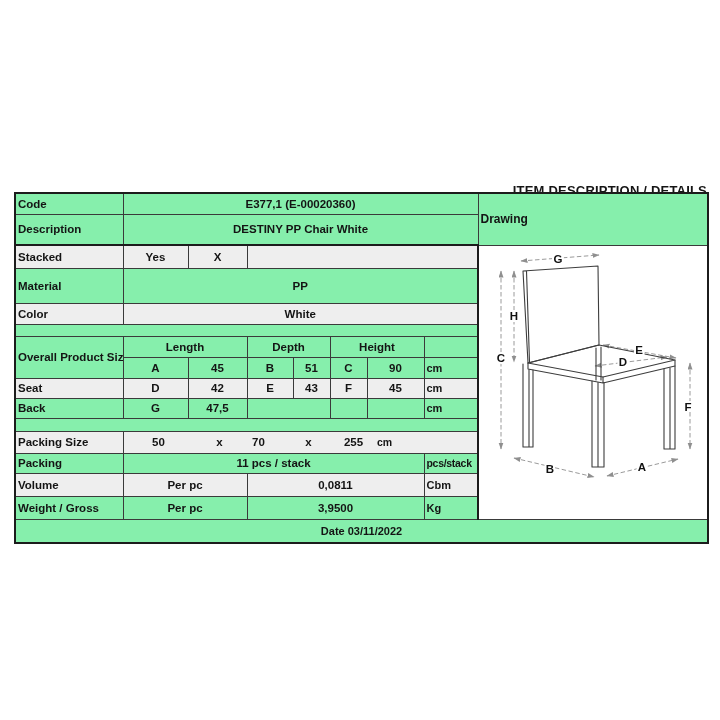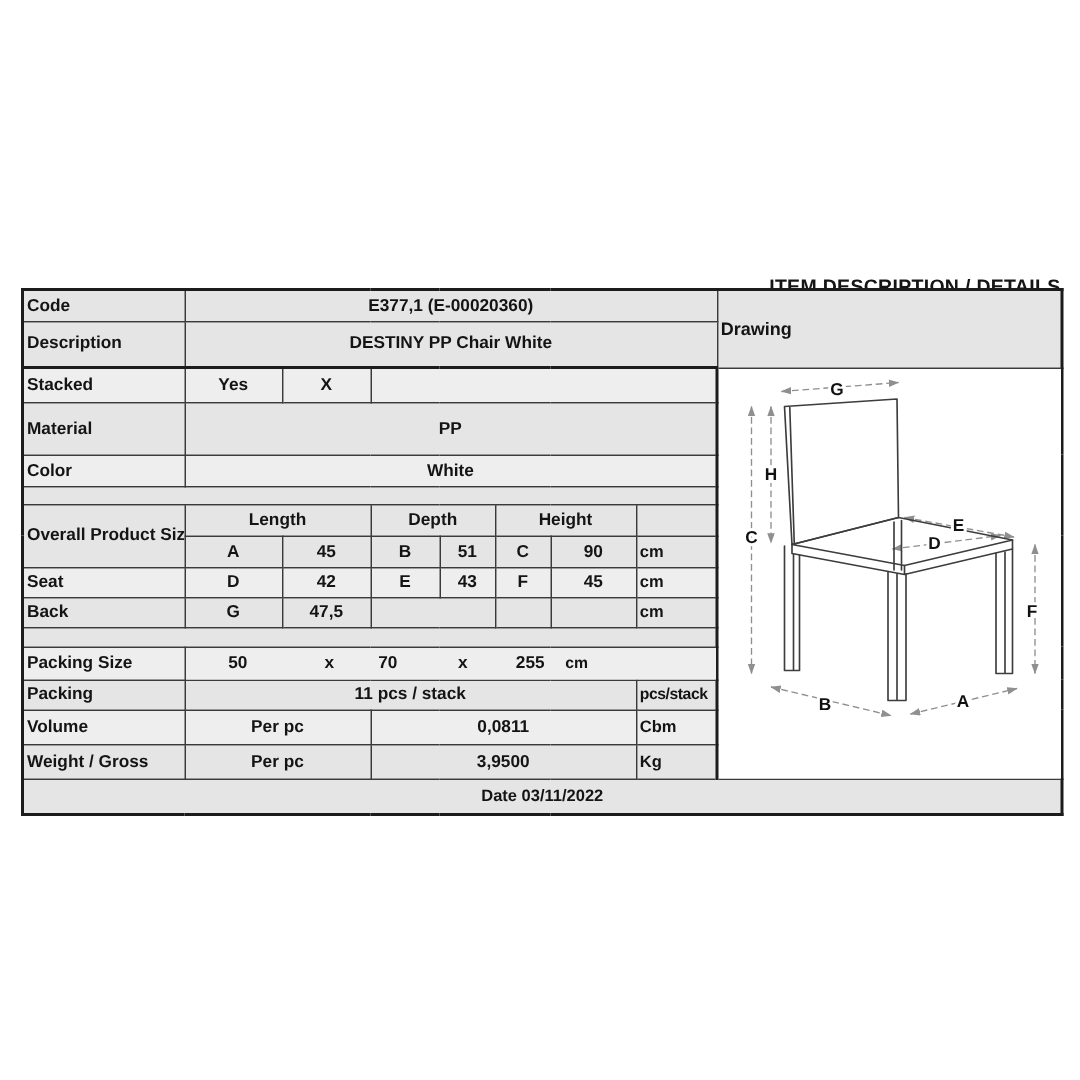--- a/index.html
+++ b/index.html
@@ -15,21 +15,21 @@
   }
   table.spec{
     position:absolute;left:14px;top:192px;width:693px;
     border-collapse:collapse;table-layout:fixed;
     border:2px solid #1c1c1c;
     font-size:11.5px;font-weight:bold;color:#141414;
   }
   table.spec td{
     border:1px solid #3a3a3a;
     padding:0 2px;overflow:hidden;white-space:nowrap;
-    background:#e5e5e5;vertical-align:middle;
+    background:#86efac;vertical-align:middle;
   }
   td.lbl{text-align:left;padding-left:4px;}
   td.ctr{text-align:center;}
   td.unit{text-align:left;padding-left:3px;font-size:11px;}
   td.smallunit{text-align:left;padding-left:2px;font-size:10.5px;letter-spacing:-0.3px;}
   tr.shade td{background:var(--color-row-shade,#eeeeee);}
   td.yellow, tr.shade td.yellow{background:var(--color-highlight,#ffff00);}
   td.wrapctr{text-align:center;white-space:normal;line-height:1.25;}
   tr.thickb td{border-bottom:2px solid #1c1c1c;}
   td.draw-hdr{

